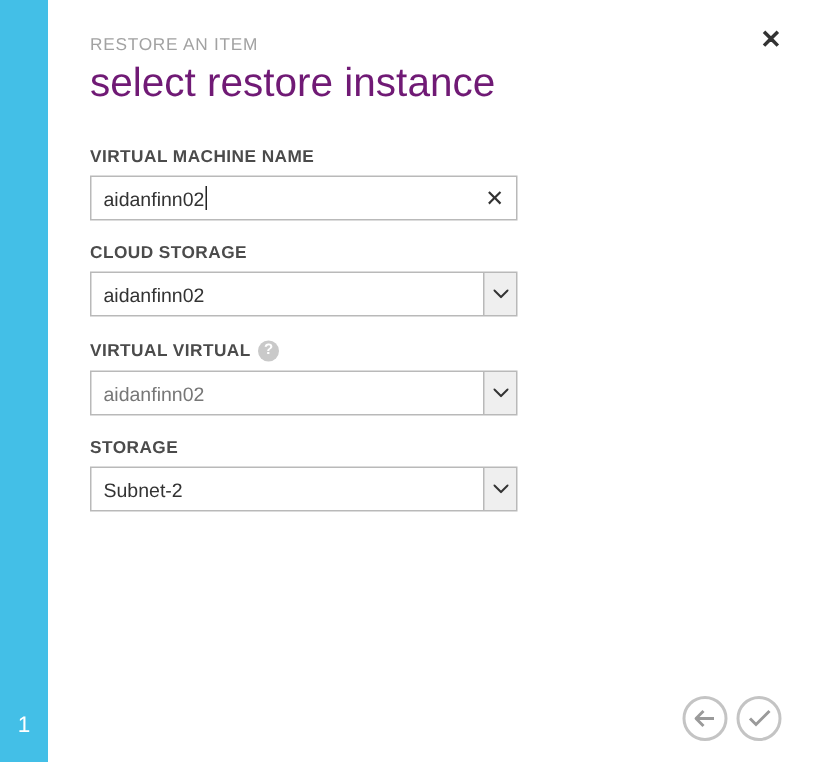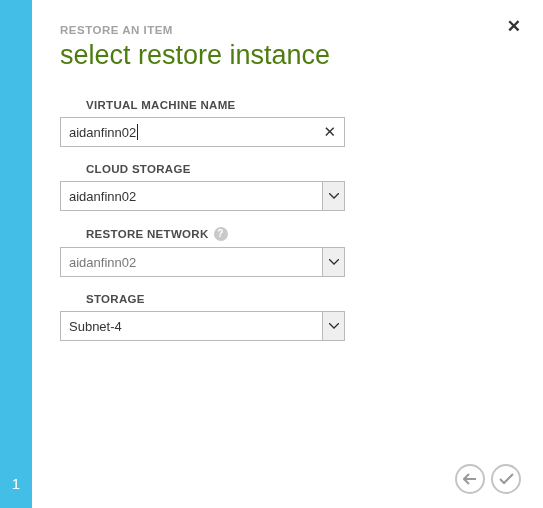--- a/index.html
+++ b/index.html
@@ -1,25 +1,25 @@
 <!DOCTYPE html>
 <html><head>
 <meta charset="utf-8">
 <style>
   * { box-sizing: border-box; }
   html, body { margin: 0; padding: 0; font-family: "Segoe UI", Arial, sans-serif; }
   .wrap { width: 543px; height: 508px; display: flex; position: relative; background: #fff; }
   .side { width: 32px; background: #43bfe7; position: relative; }
   .step { position: absolute; bottom: 16px; left: 0; width: 100%; text-align: center; color: #fff; font-size: 15px; font-weight: 300; }
   .main { flex: 1; padding: 24px 28px 0 28px; position: relative; }
-  .eyebrow { color: #a2a2a2; font-size: 11.5px; letter-spacing: 0.5px; font-weight: 700; }
-  .title { color: #4d7c0f; font-size: 27px; font-weight: 300; margin: 4px 0 28px 0; }
+  .eyebrow { color: #a2a2a2; font-size: 11.5px; letter-spacing: 0.5px; font-weight: 400; }
+  .title { color: #701a75; font-size: 27px; font-weight: 300; margin: 4px 0 28px 0; }
   .close { position: absolute; top: 16px; right: 22px; font-size: 17px; color: #333; cursor: pointer; font-weight: bold; }
   .group { margin-bottom: 16px; }
-  .label { color: #4b4b4b; font-size: 11.5px; font-weight: 600; letter-spacing: 0.3px; margin-bottom: 6px; display: flex; align-items: center; gap: 5px; margin-left: 26px; }
+  .label { color: #4b4b4b; font-size: 11.5px; font-weight: 600; letter-spacing: 0.3px; margin-bottom: 6px; display: flex; align-items: center; gap: 5px; }
   .help-ic { width: 14px; height: 14px; border-radius: 50%; background: #c9c9c9; color: #fff; font-size: 10px; line-height: 14px; text-align: center; font-weight: bold; }
   .textbox { width: 285px; height: 30px; border: 1px solid #b9b9b9; display: flex; align-items: center; padding: 0 8px; font-size: 13px; color: #333; position: relative; }
   .textbox .val { flex: 1; display: flex; align-items: center; }
   .textbox .cursor { width: 1px; height: 16px; background: #222; display: inline-block; margin-left: 1px; }
   .textbox .clear { font-size: 15px; color: #333; cursor: pointer; }
   .select { width: 285px; height: 30px; border: 1px solid #b9b9b9; display: flex; align-items: center; font-size: 13px; color: #333; position: relative; }
   .select.disabled { background: #fff; color: #777; }
   .select .val { flex: 1; padding: 0 8px; }
   .select .dd { width: 22px; height: 100%; border-left: 1px solid #b9b9b9; display: flex; align-items: center; justify-content: center; background: #efefef; }
   .select .dd svg { display: block; }
@@ -58,37 +58,37 @@
             <svg width="10" height="6">
               <polyline points="0,0 5,5 10,0" fill="none" stroke="#333" stroke-width="1.3"></polyline>
             </svg>
           </span>
       </div>
     </div>
 
 
     <div class="group">
       <div class="label">
-        <span>RESTORE NETWORK</span>
+        <span>VIRTUAL VIRTUAL</span>
         <span class="help-ic">?</span>
       </div>
       <div class="select disabled">
         <span class="val">aidanfinn02</span>
         <span class="dd">
             <svg width="10" height="6">
               <polyline points="0,0 5,5 10,0" fill="none" stroke="#333" stroke-width="1.3"></polyline>
             </svg>
           </span>
       </div>
     </div>
 
     <div class="group">
       <div class="label">STORAGE</div>
       <div class="select">
-        <span class="val">Subnet-4</span>
+        <span class="val">Subnet-2</span>
         <span class="dd">
             <svg width="10" height="6">
               <polyline points="0,0 5,5 10,0" fill="none" stroke="#333" stroke-width="1.3"></polyline>
             </svg>
           </span>
       </div>
     </div>
 
     <div class="footer">
       <div class="circ-btn">

